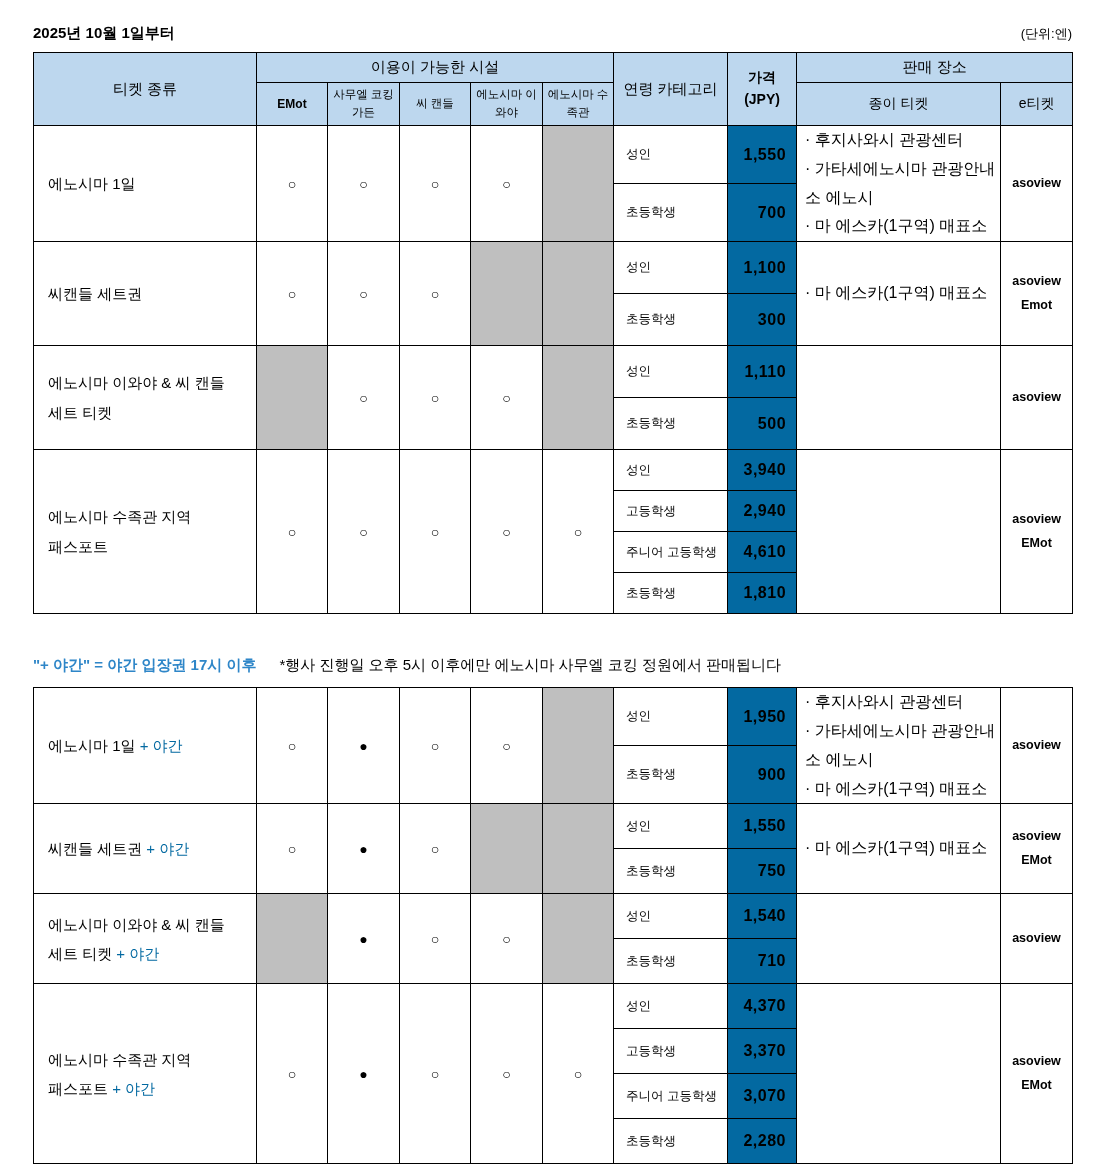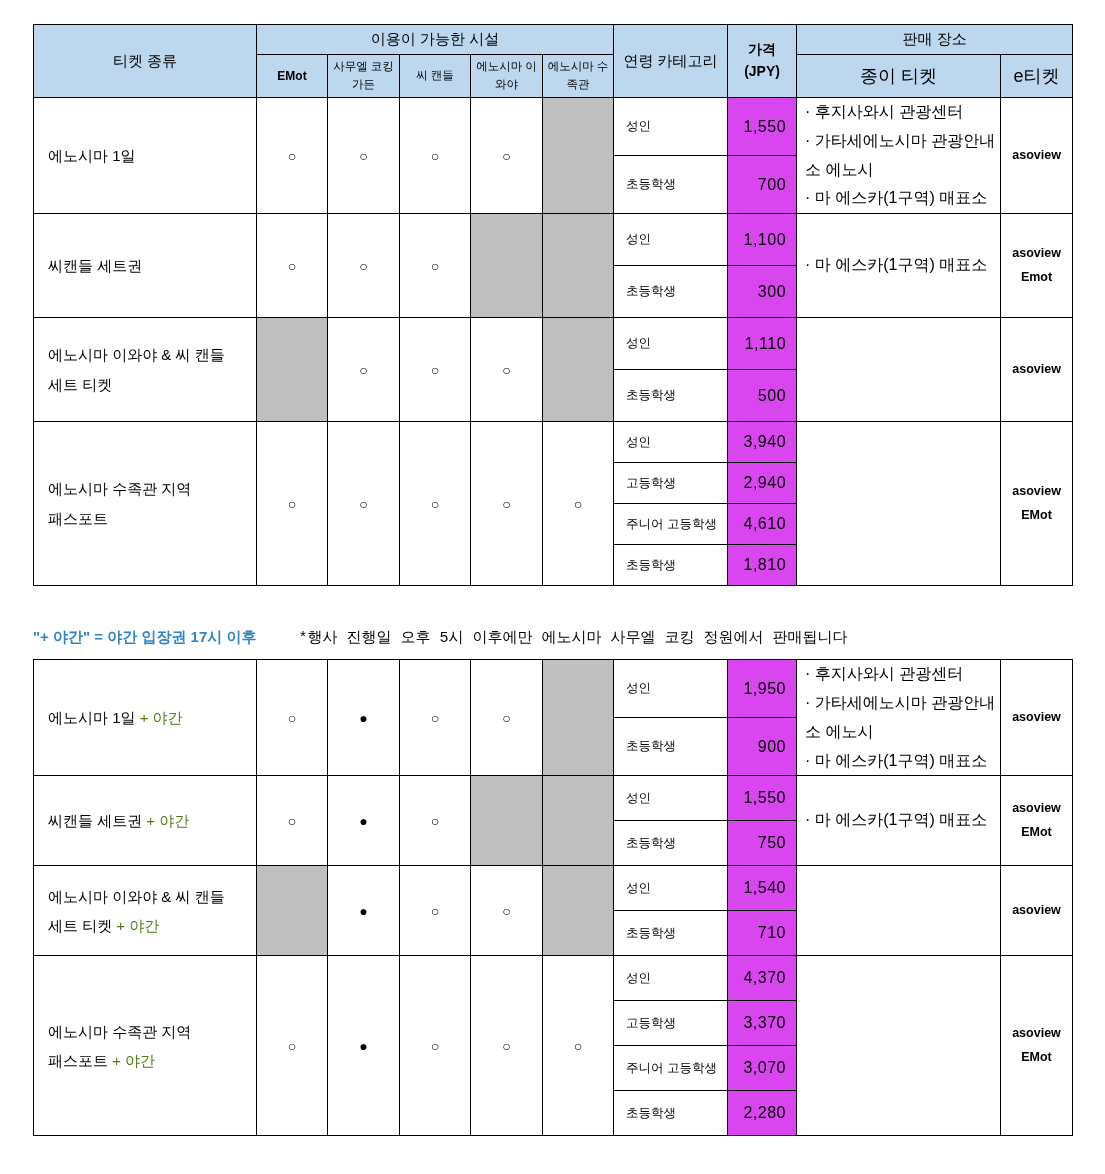--- a/index.html
+++ b/index.html
@@ -13,51 +13,55 @@
 
   table { border-collapse:collapse; table-layout:fixed; width:1039px;
           border:1.5px solid #000; }
   td { border:1px solid #000; vertical-align:middle; overflow:hidden; padding:0; }
 
   
   .hd { background:#BDD7EE; text-align:center; font-size:15px; }
   .hd.fac { font-size:11.5px; line-height:1.55; }
   .hd.escar { font-size:12px; font-weight:bold; }
   .hd.priceh { font-weight:bold; font-size:14px; line-height:1.55; }
-  .hd.subh { font-size:18px; }
+  .hd.subh { font-size:14px; }
   tr.h1 { height:30px; }
   tr.h2 { height:43px; }
 
   
   .title-cell { padding:0 10px 0 14px; font-size:15px; line-height:1.95;
                 word-break:keep-all; background:#fff; }
-  .plus { color:#4d7c0f; }
+  .plus { color:#0369a1; }
   .mark { text-align:center; font-size:14px; background:#fff; }
   .gray { background:#BFBFBF; }
   .age  { font-size:12.5px; padding-left:12px; background:#fff;margin-left:10px; }
-  .price{ background:#d946ef; font-weight:normal; font-size:16px;
+  .price{ background:#0369a1; font-weight:bold; font-size:16px;
           text-align:right; padding-right:10px; letter-spacing:0.5px; }
   .paper{ font-size:16px; padding-left:8px; padding-right:4px; line-height:1.8; background:#fff; }
   .etkt { font-size:12.5px; font-weight:bold; text-align:center; line-height:1.9; background:#fff; }
 
   
   .t1 tr.sA { height:52px; }
   .t1 tr.sB { height:41px; }
   .t2 tr.sA { height:47px; }
   .t2 tr.sB { height:45px; }
 
   .notes { margin-top:42px; margin-bottom:12px; display:flex; align-items:baseline; font-size:15px; }
   .note-blue { color:#2E86C8; font-weight:bold; }
-  .note-black { margin-left:42px;font-family:Liberation Mono, monospace; }
+  .note-black { margin-left:23px; }
 </style>
 </head>
 <body>
 
 <div class="page">
 
+  <div class="topbar">
+    <span class="date-label">2025년 10월 1일부터</span>
+    <span class="unit-label">(단위:엔)</span>
+  </div>
 
   <table class="t1">
     <colgroup>
       <col style="width:223px">
         <col style="width:71px">
         <col style="width:72px">
         <col style="width:71px">
       <col style="width:72px">
         <col style="width:71px">
         <col style="width:114px">

